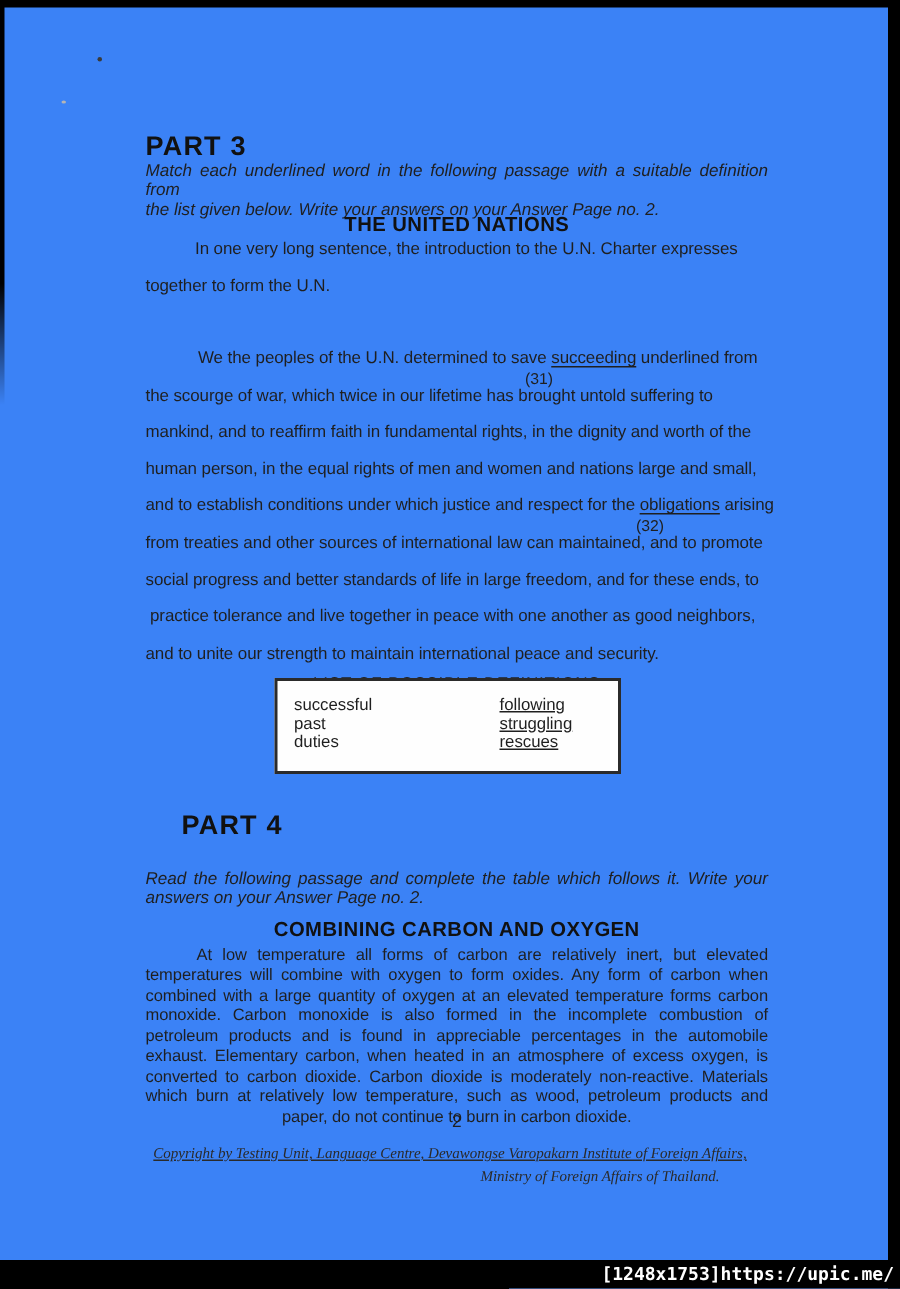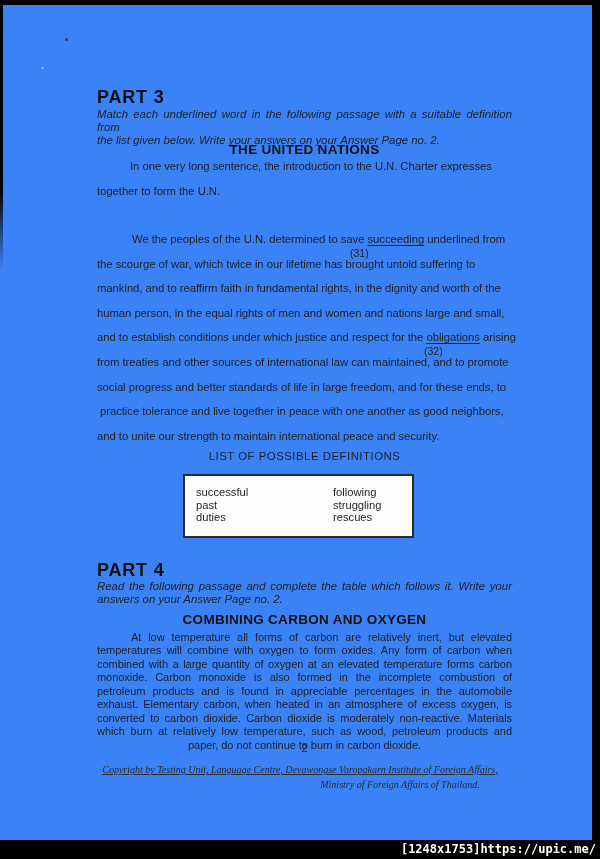--- a/index.html
+++ b/index.html
@@ -23,21 +23,21 @@
   .speck2 { position: absolute; left: 41px; top: 67px; width: 3px; height: 2px; background: #b5b5b5; border-radius: 50%; }
 
   .ink { color: #1f1f1f; }
 
   .part-heading {
     position: absolute; left: 97px; width: 415px;
     font-size: 18px; font-weight: bold; letter-spacing: 0.8px; color: #111;
     white-space: nowrap;
   }
   #part3-heading { top: 87px; }
-  #part4-heading { top: 560px; }
+  #part4-heading { top: 540px; margin-left: 24px; }
 
   .instructions {
     position: absolute; left: 97px; width: 415px;
     font-style: italic; font-size: 11.4px; line-height: 12.9px; color: #1f1f1f;
   }
   #part3-instructions { top: 108px; }
   #part4-instructions { top: 580px; }
 
   .just { text-align: justify; text-align-last: justify; }
 
@@ -61,27 +61,27 @@
 
   .marker { position: absolute; font-size: 10.5px; color: #1f1f1f; }
   #marker-31 { left: 253px; top: 13.5px; }
   #marker-32 { left: 327px; top: 112px; }
 
   #defs-title {
     position: absolute; left: 97px; top: 450px; width: 415px; text-align: center;
     font-size: 11.4px; letter-spacing: 0.5px; color: #1f1f1f; white-space: nowrap;
   }
   #defs-box {
-    position: absolute; left: 183px; top: 474px; width: 227px; height: 60px;
+    position: absolute; left: 183px; top: 452px; width: 227px; height: 60px;
     border: 2px solid #2b2b2b; background: #fefefe;
   }
   .defs-col { position: absolute; top: 10px; font-size: 11.2px; color: #1f1f1f; }
   .defs-col .line { height: 12.7px; white-space: nowrap; }
   #defs-col-left  { left: 11px; }
-  #defs-col-right { left: 148px; }
+  #defs-col-right { left: 148px; text-decoration: underline; }
 
   #part4-para {
     position: absolute; left: 97px; top: 631px; width: 415px;
     font-size: 11px; line-height: 13.45px; color: #1f1f1f; letter-spacing: -0.05px;
   }
   #part4-para .pline { min-height: 13.45px; text-align: center; }
   #part4-para .pline.first { text-indent: 34px; }
 
   #page-number {
     position: absolute; left: 97px; top: 742px; width: 415px; text-align: center;

